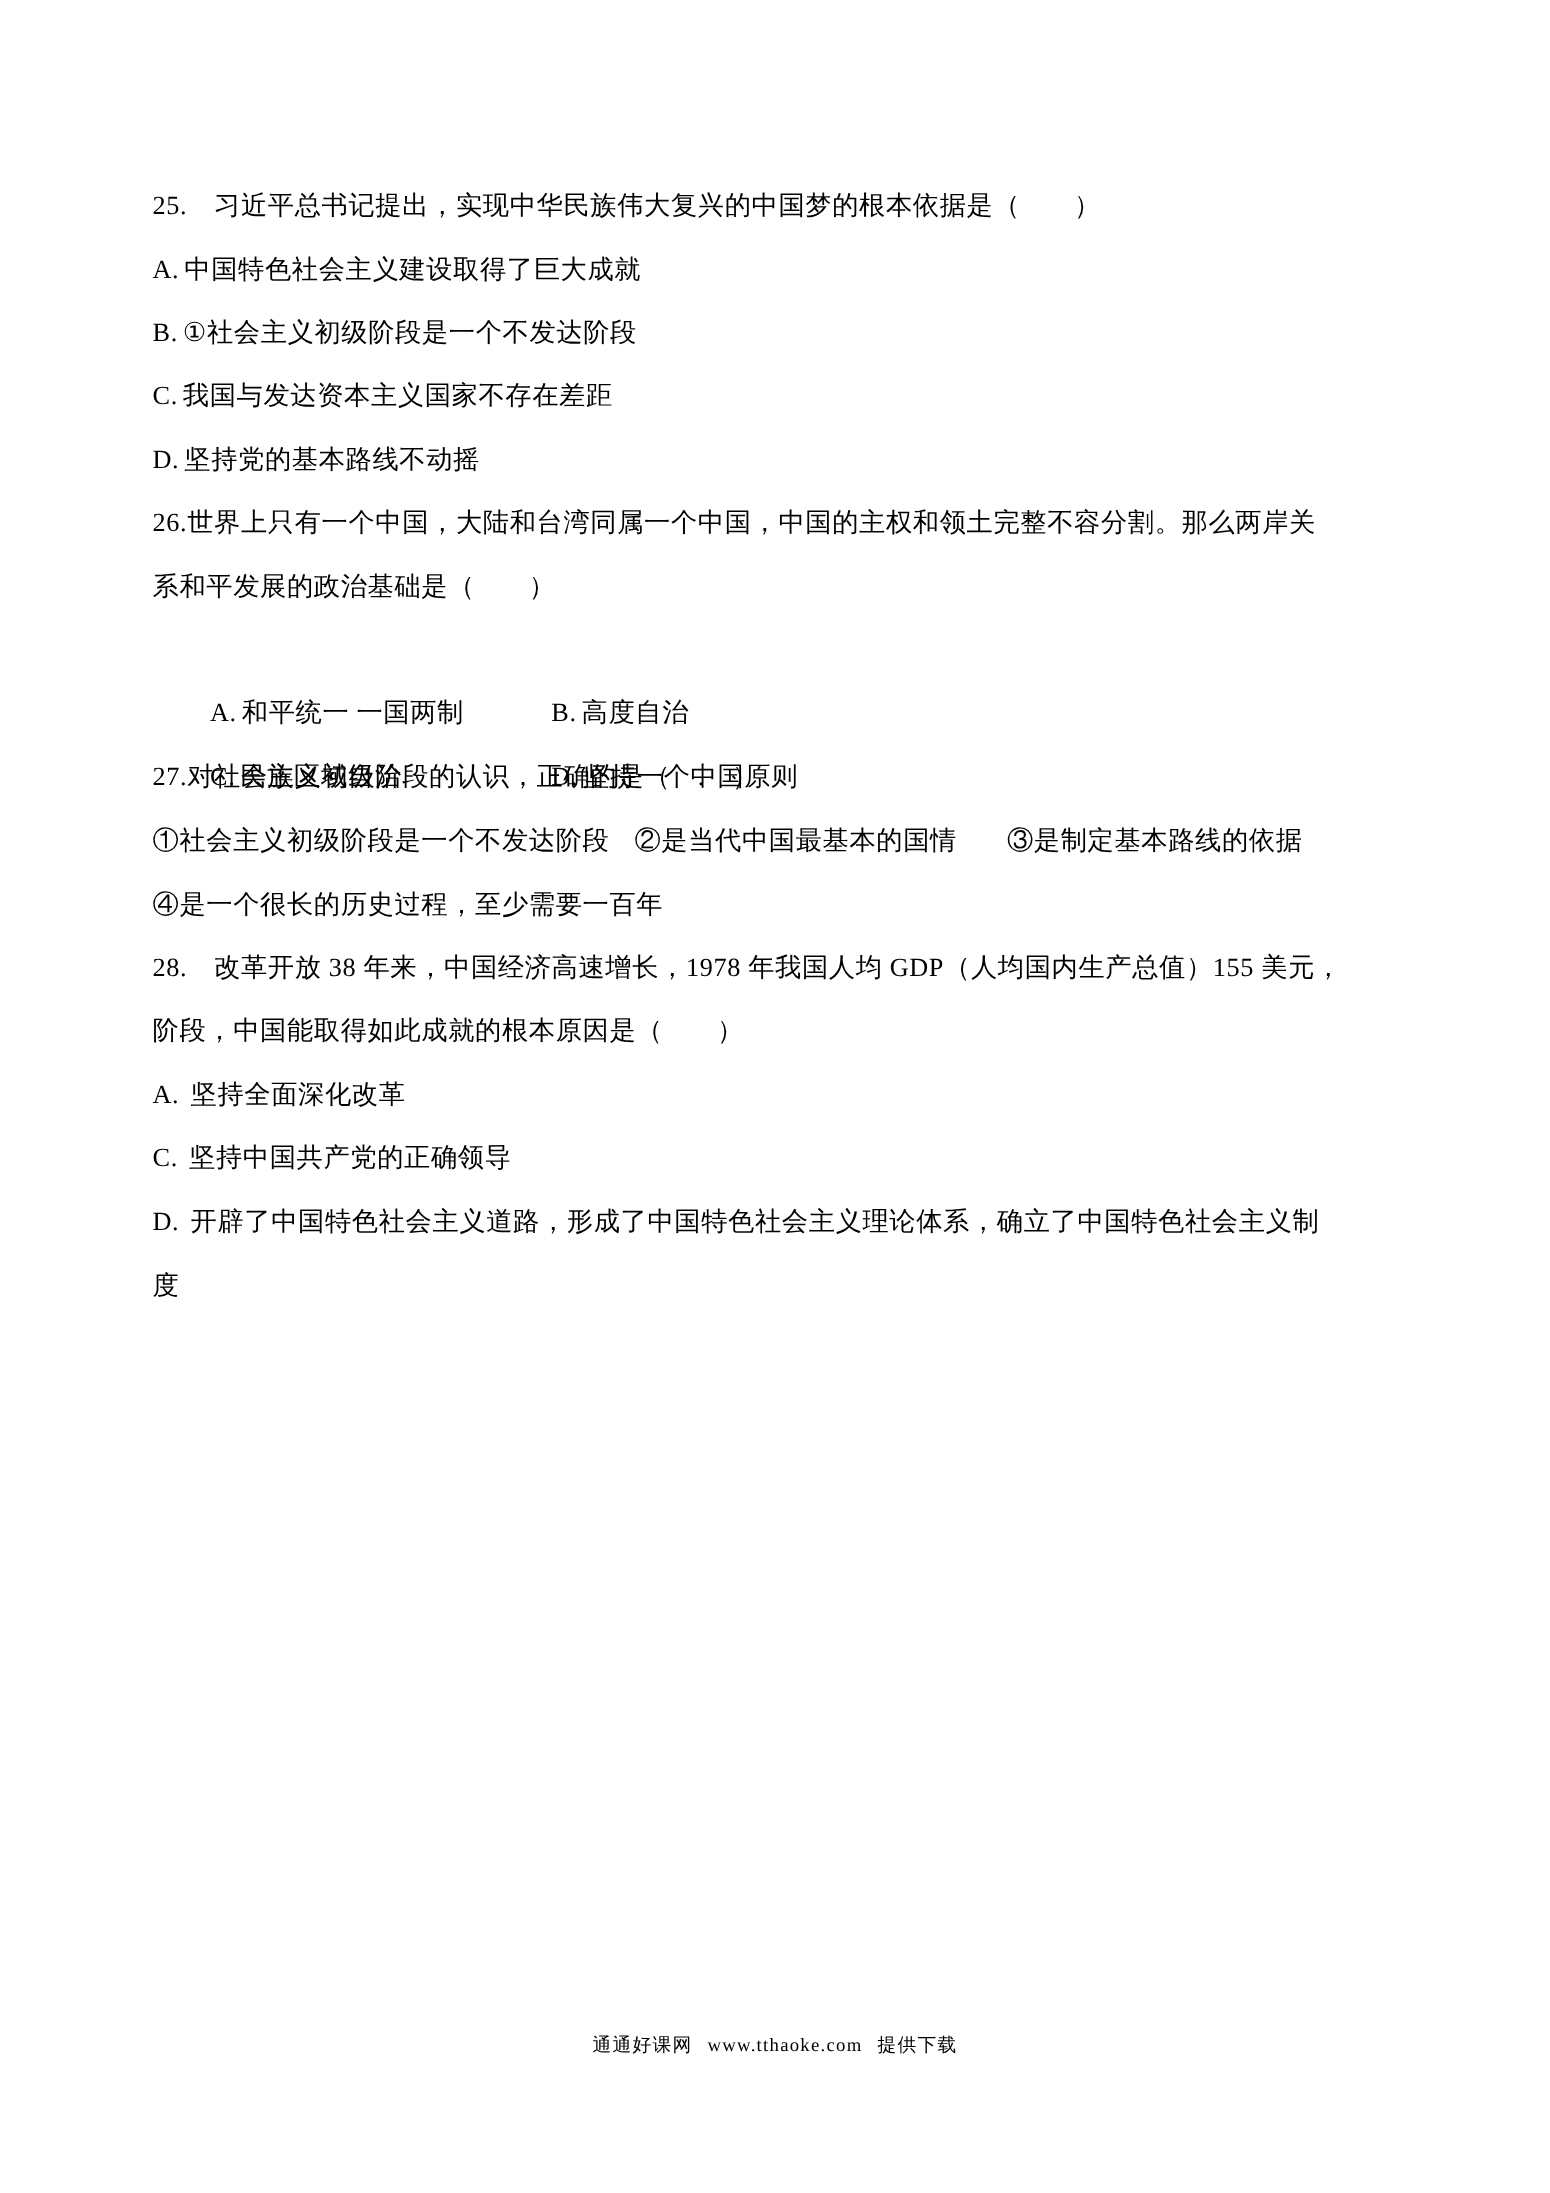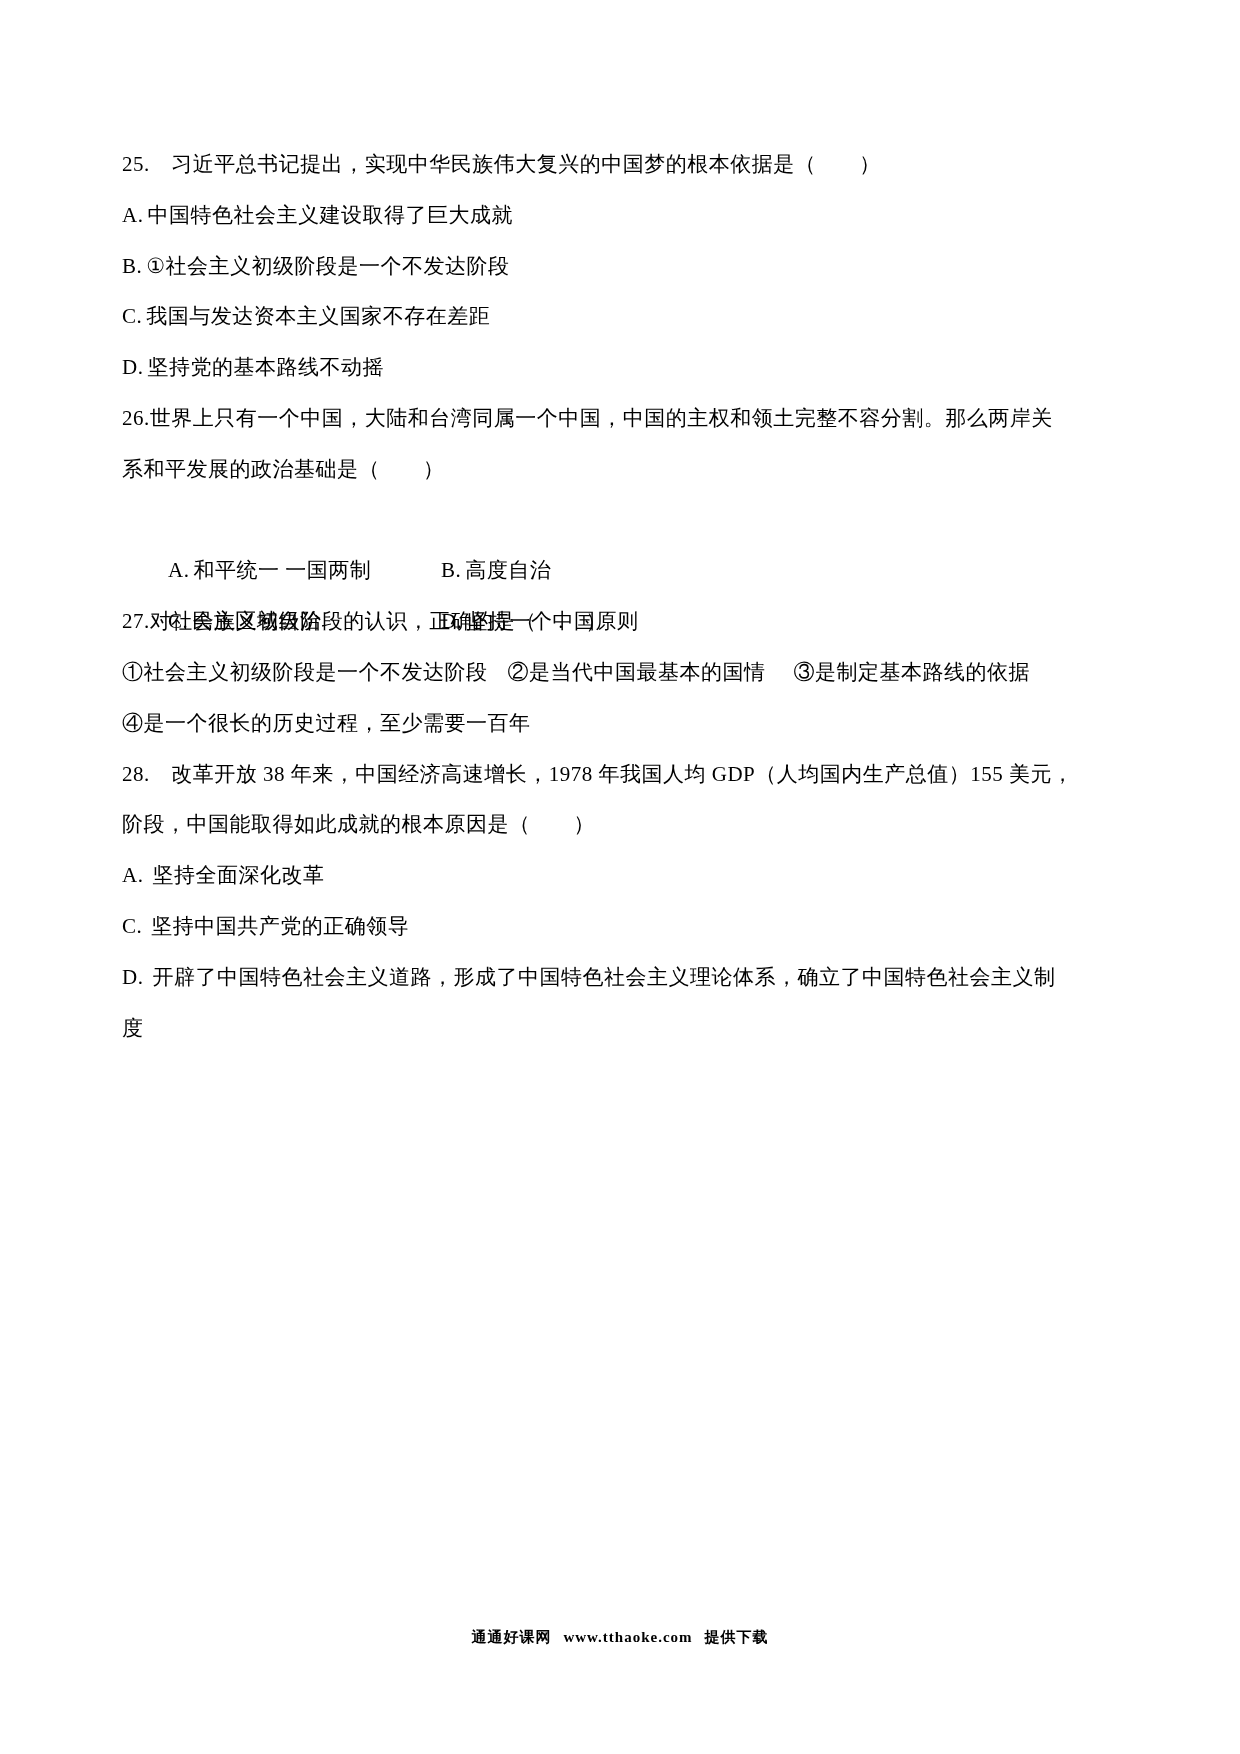--- a/index.html
+++ b/index.html
@@ -27,33 +27,33 @@
     letter-spacing: 0.5px;
   }
   .lbl { margin-right: 4px; }
   .q28 .lbl { margin-right: 9px; }
   .cell { display: inline-block; }
   .w273 { width: 273px; }
   .w156 { width: 156px; }
   .w157 { width: 157px; }
   .w181 { width: 181px; }
   .mr20 { margin-right: 20px; }
-  .mr40 { margin-right: 28px; }
+  .mr40 { margin-right: 40px; }
   .footer {
     position: absolute;
     left: 0;
     top: 1622px;
     width: 1240px;
     text-align: center;
     font-size: 15px;
     line-height: 30px;
     letter-spacing: 1px;
     white-space: pre;
   }
-  .footer span { margin: 0 6px; font-weight: bold; }
+  .footer span { margin: 0 6px; }
 </style>
 </head>
 <body>
 
 <div class="page">
   <div class="content">
 
     <section>
       <div class="line">25.　习近平总书记提出，实现中华民族伟大复兴的中国梦的根本依据是（　　）</div>
       <div class="line"><span class="lbl">A.</span><span>中国特色社会主义建设取得了巨大成就</span></div>

